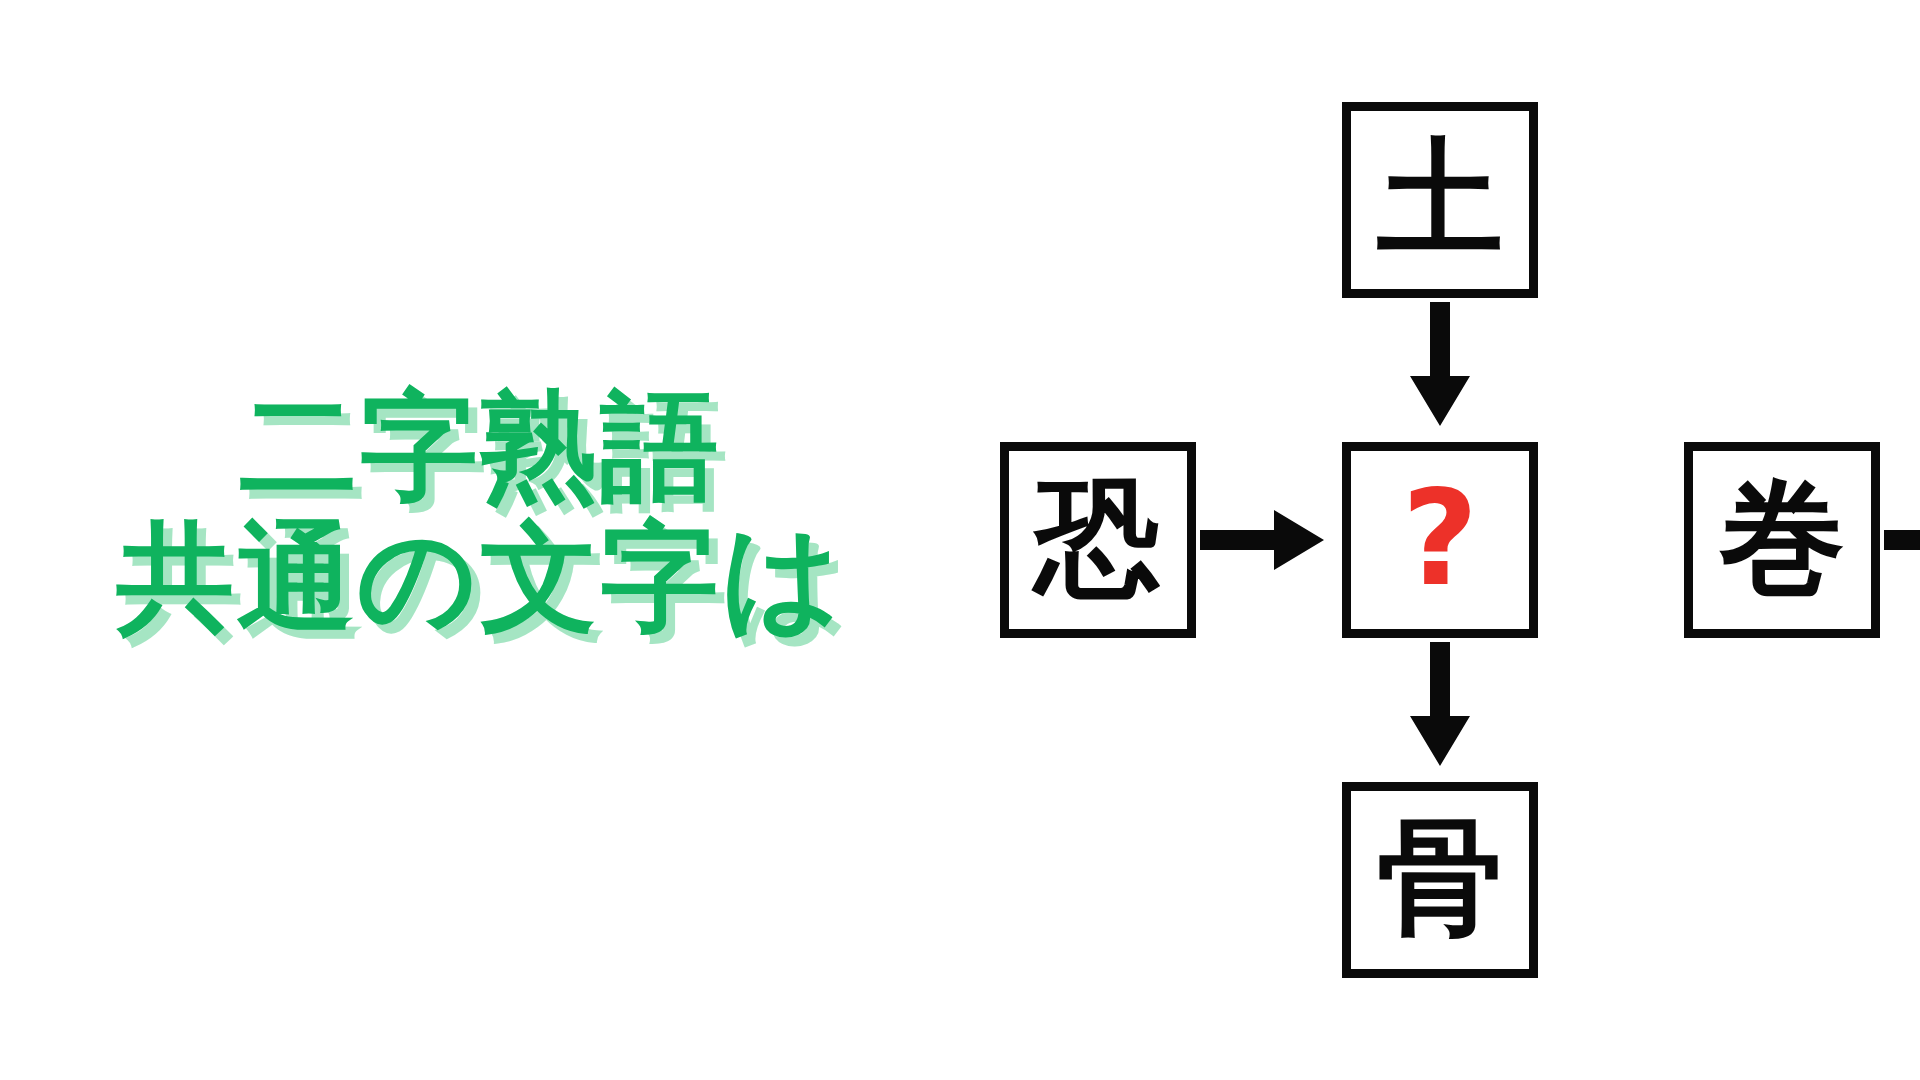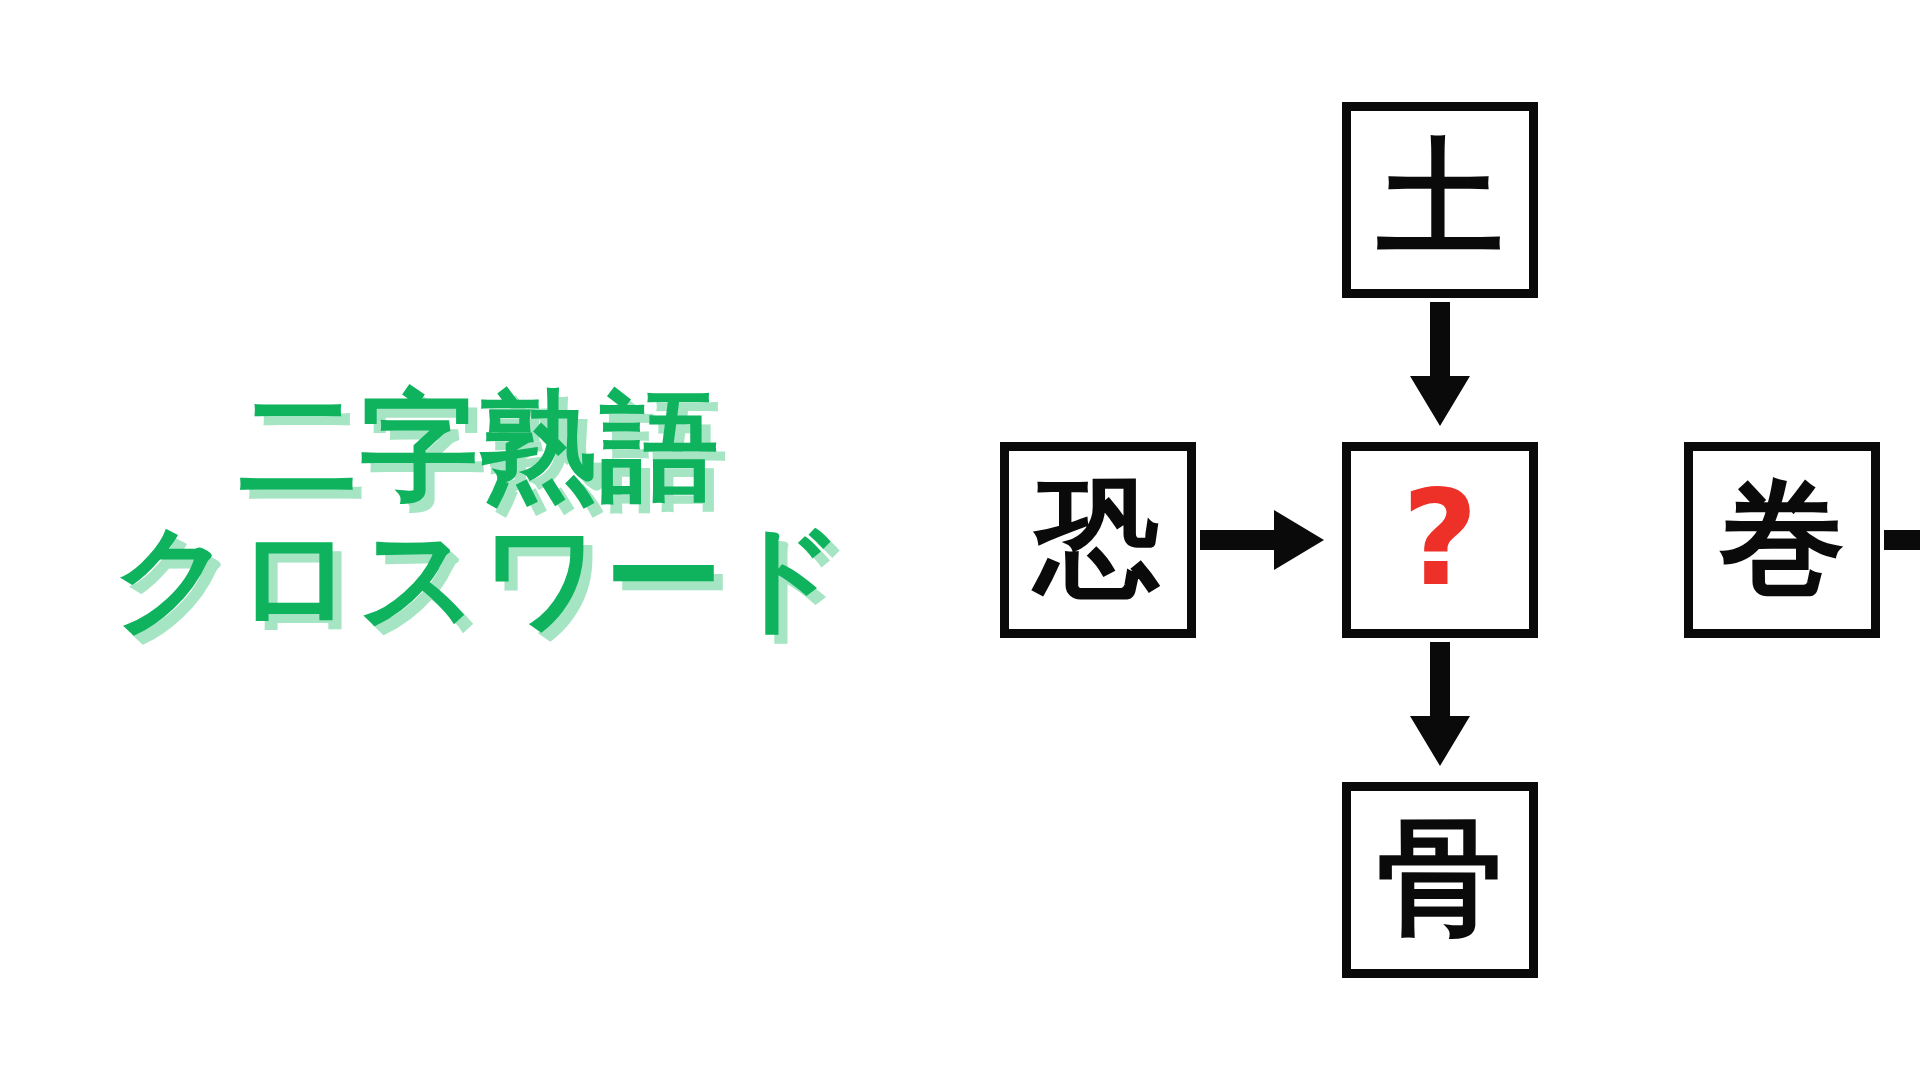--- a/index.html
+++ b/index.html
@@ -136,21 +136,21 @@
 </style>
 </head>
 <body>
 
 <div id="stage">
 
   <div class="left-pane">
 
     <div class="title-block">
       <span class="title-line l1">二字熟語</span>
-      <span class="title-line l2">クロスワード</span>
+      <span class="title-line l2">共通の文字は</span>
     </div>
 
 
   </div>
 
   <div class="right-pane">
     <div class="puzzle">
 
       <div class="cell cell-top">
         <span class="glyph">土</span>

